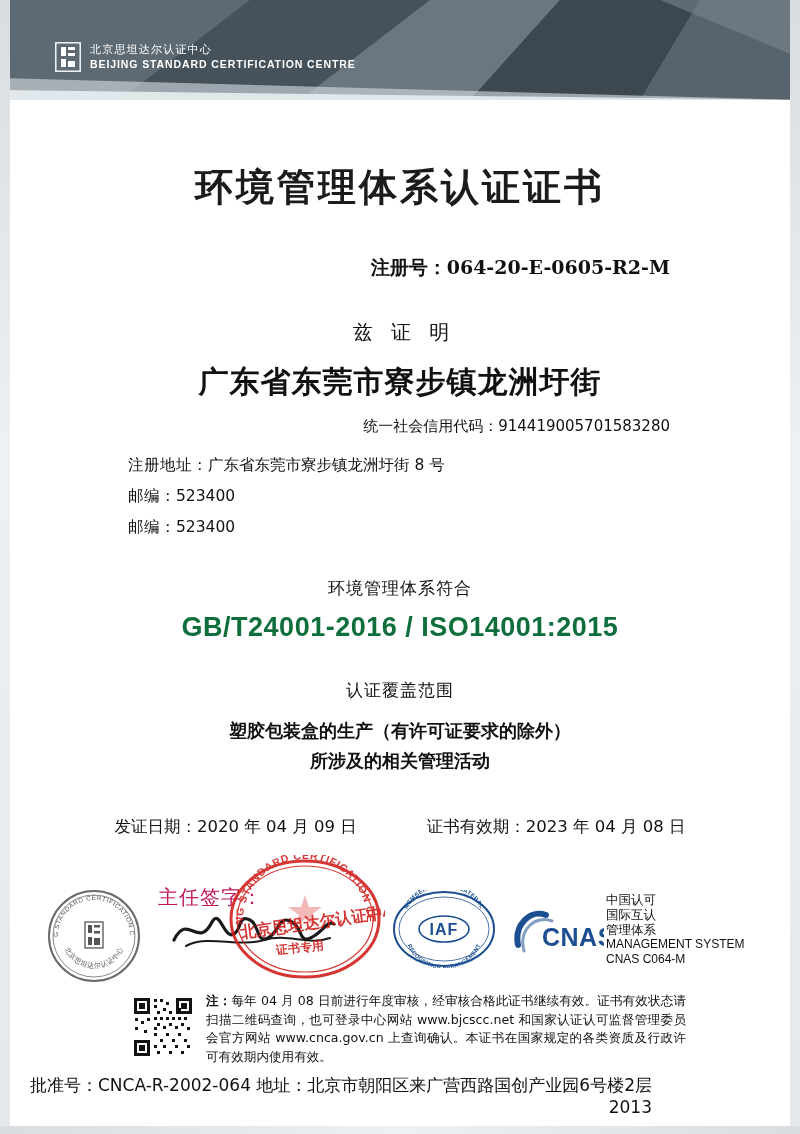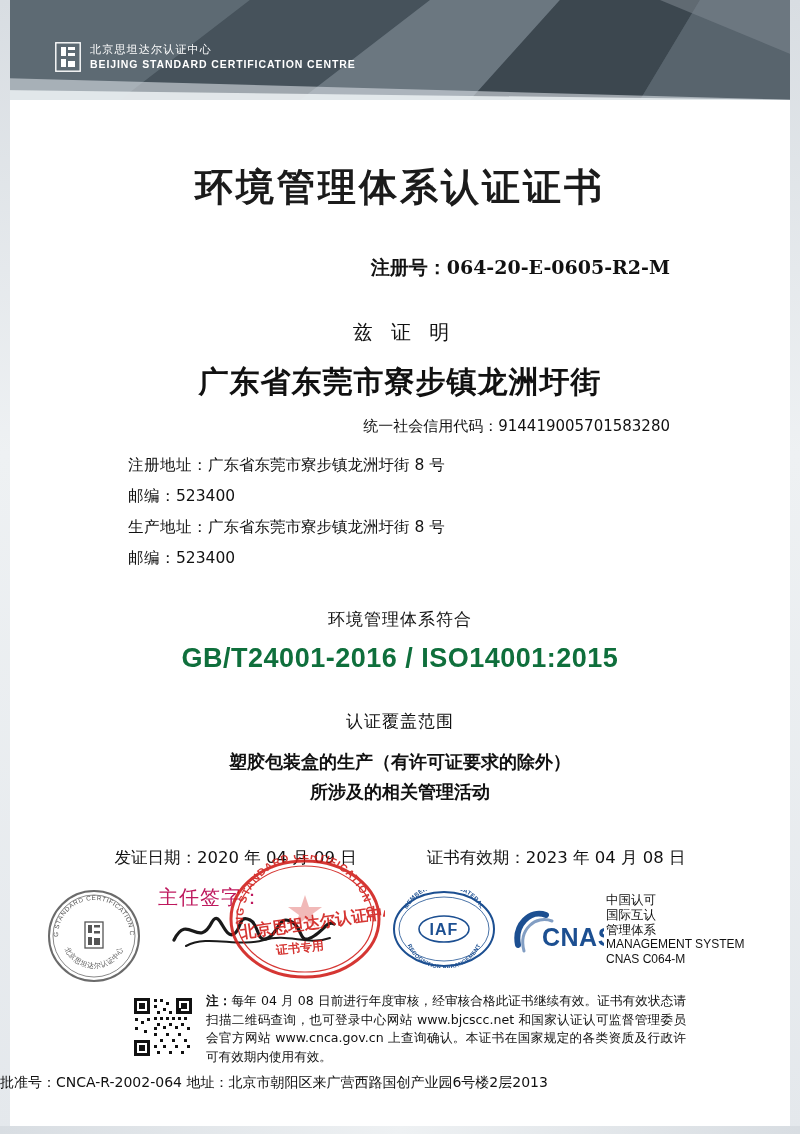--- a/index.html
+++ b/index.html
@@ -247,22 +247,22 @@
     font-size: 12.6px;
     color: #111;
     line-height: 18.5px;
     text-align: justify;
   }
   .note b { font-weight: bold; }
   .footer-line {
     position: absolute;
     left: 0;
     width: 652px;
-    text-align: left;
-    font-size: 14px;
+    text-align: right;
+    font-size: 17px;
     color: #111;
   }
   .footer-1 { top: 1074px; }
   .footer-2 { top: 1097px; color: #1d4f91; }
 </style>
 </head>
 <body>
 
 <div class="page">
 
@@ -313,23 +313,20 @@
     <div class="credit-code">
       <span>统一社会信用代码：</span><span>914419005701583280</span>
     </div>
 
     <div class="addr-block">
       <div class="addr-line">
         <span class="lbl">注册地址：</span><span>广东省东莞市寮步镇龙洲圩街 8 号</span>
       </div>
       <div class="addr-line">
         <span class="lbl">邮编：</span><span>523400</span>
-      </div>
-      <div class="addr-line">
-        <span class="lbl">生产地址：</span><span>广东省东莞市寮步镇龙洲圩街 8 号</span>
       </div>
       <div class="addr-line">
         <span class="lbl">邮编：</span><span>523400</span>
       </div>
     </div>
 
     <div class="conform">环境管理体系符合</div>
     <div class="standard">GB/T24001-2016 / ISO14001:2015</div>
 
     <div class="scope-title">认证覆盖范围</div>

